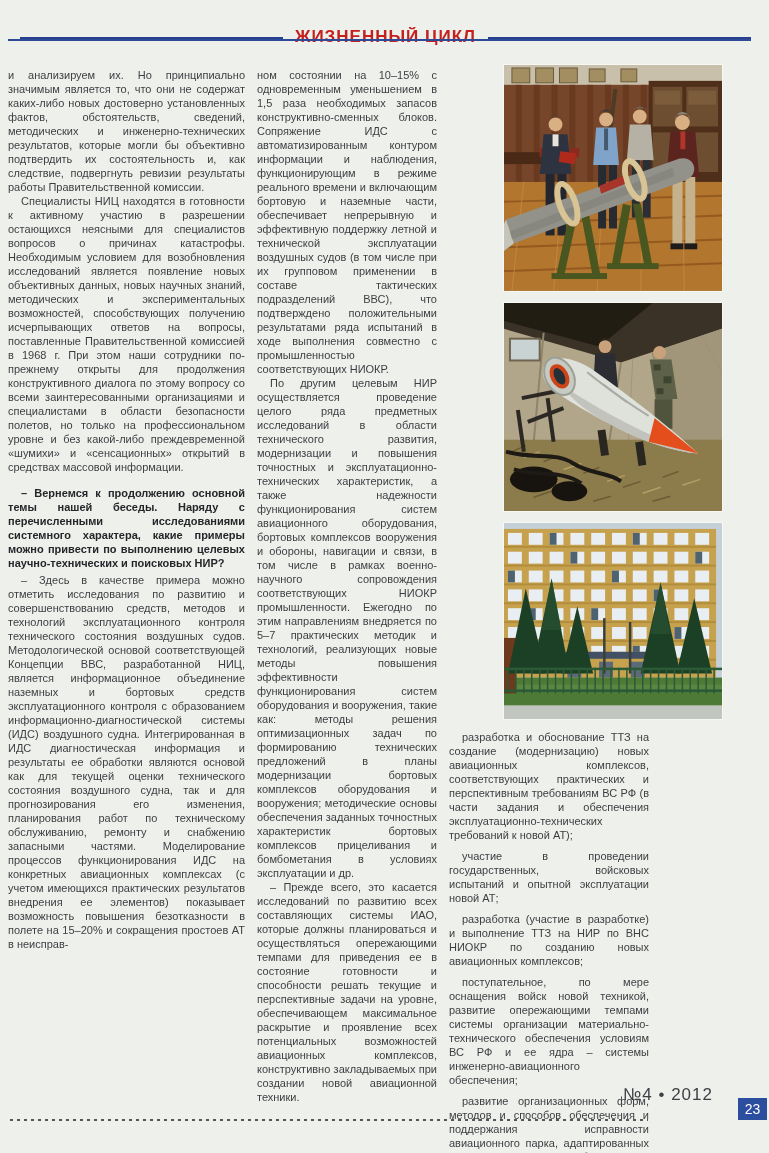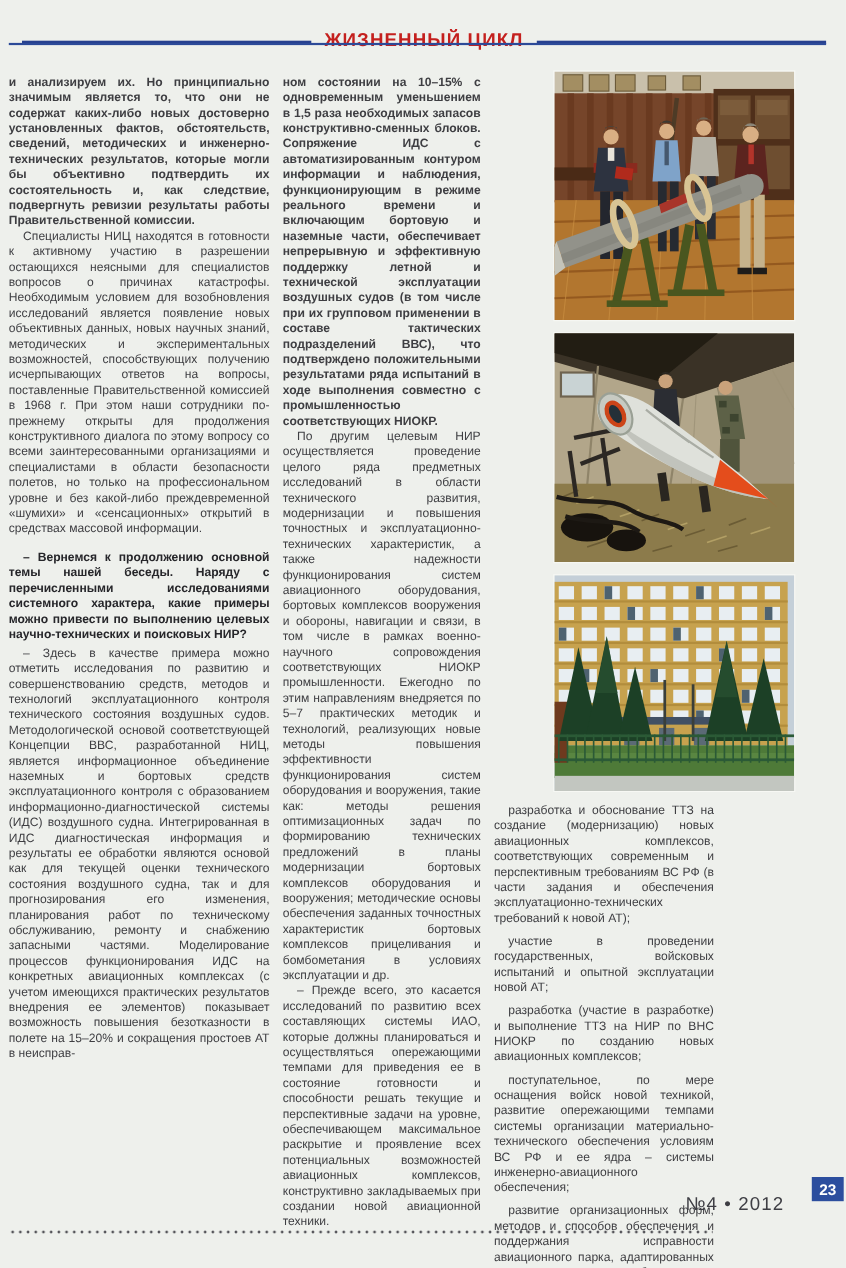--- a/index.html
+++ b/index.html
@@ -18,36 +18,36 @@
     letter-spacing:1px;white-space:nowrap;
   }
   .rule-full{position:absolute;left:8px;right:18px;top:39px;height:2px;background:#2c4a98;}
   
   .content{display:flex;padding:6px 0 0 8px;gap:12px;}
   .col{font-size:11px;line-height:14px;color:#3e3e42;}
   .col1{width:237px;}
   .col2{width:180px;}
   .col3{flex:1;margin-top:-4px;}
   .para{margin:0;text-align:justify;text-indent:13px;}
-  .para.cont{text-indent:0;font-weight:bold;}
+  .para.cont{text-indent:0;}
   .para.q{font-weight:700;color:#26262a;margin:12px 0 3px;}
   .para.item{margin-top:7px;}
   .col3text .para:first-child{margin-top:0;}
   
   .photo{width:220px;margin:0 0 10px 54px;line-height:0;border:1px solid #f7f8f4;box-sizing:border-box;}
   .photo svg{display:block;width:100%;height:auto;}
   .col3text{width:200px;margin-top:8px;}
   
   .dots{position:absolute;left:8px;top:1118px;width:640px;height:4px;
     background-image:radial-gradient(circle,#55555a 1.2px,transparent 1.5px);
     background-size:7px 4px;background-repeat:repeat-x;}
   .issue{position:absolute;right:56px;top:1085px;font-size:17px;color:#3e3e44;letter-spacing:1px;}
   .pagenum{
-    position:absolute;right:2px;top:1070px;width:29px;height:22px;
-    background:#2c4e9e;color:#ffffff;font-size:14px;font-weight:700;
+    position:absolute;right:2px;top:1098px;width:29px;height:22px;
+    background:#2c4e9e;color:#ffffff;font-size:14px;font-weight:400;
     display:flex;align-items:center;justify-content:center;
   }
 </style>
 </head>
 <body>
 
 <div class="page">
 
   <header class="header">
     <span class="rule"></span>
@@ -353,21 +353,21 @@
               <line x1="196" y1="146" x2="196" y2="172"></line>
                 <line x1="204" y1="146" x2="204" y2="172"></line>
               <line x1="212" y1="146" x2="212" y2="172"></line>
             </g>
           </g>
           <rect x="0" y="184" width="220" height="14" fill="#c2c6c0"></rect>
         </svg>
       </figure>
 
       <div class="col3text">
-          <p class="para item">разработка и обоснование ТТЗ на создание (модернизацию) новых авиационных комплексов, соответствующих современным и перспективным требованиям ВС РФ (в части задания и обеспечения эксплуатационно-технических требований к новой АТ);</p>
+          <p class="para item">разработка и обоснование ТТЗ на создание (модернизацию) новых авиационных комплексов, соответствующих практических и перспективным требованиям ВС РФ (в части задания и обеспечения эксплуатационно-технических требований к новой АТ);</p>
           <p class="para item">участие в проведении государственных, войсковых испытаний и опытной эксплуатации новой АТ;</p>
           <p class="para item">разработка (участие в разработке) и выполнение ТТЗ на НИР по ВНС НИОКР по созданию новых авиационных комплексов;</p>
           <p class="para item">поступательное, по мере оснащения войск новой техникой, развитие опережающими темпами системы организации материально-технического обеспечения условиям ВС РФ и ее ядра – системы инженерно-авиационного обеспечения;</p>
           <p class="para item">развитие организационных форм, методов и способов обеспечения и поддержания исправности авиационного парка, адаптированных к условиям сервисного обслуживания и ремонта АТ;</p>
         </div>
     </section>
   </main>
 
   <div class="dots"></div>
   <div class="issue">№4 • 2012</div>

